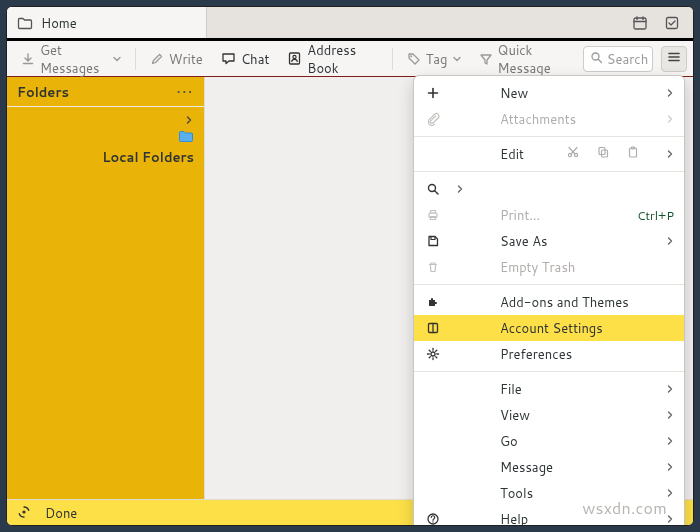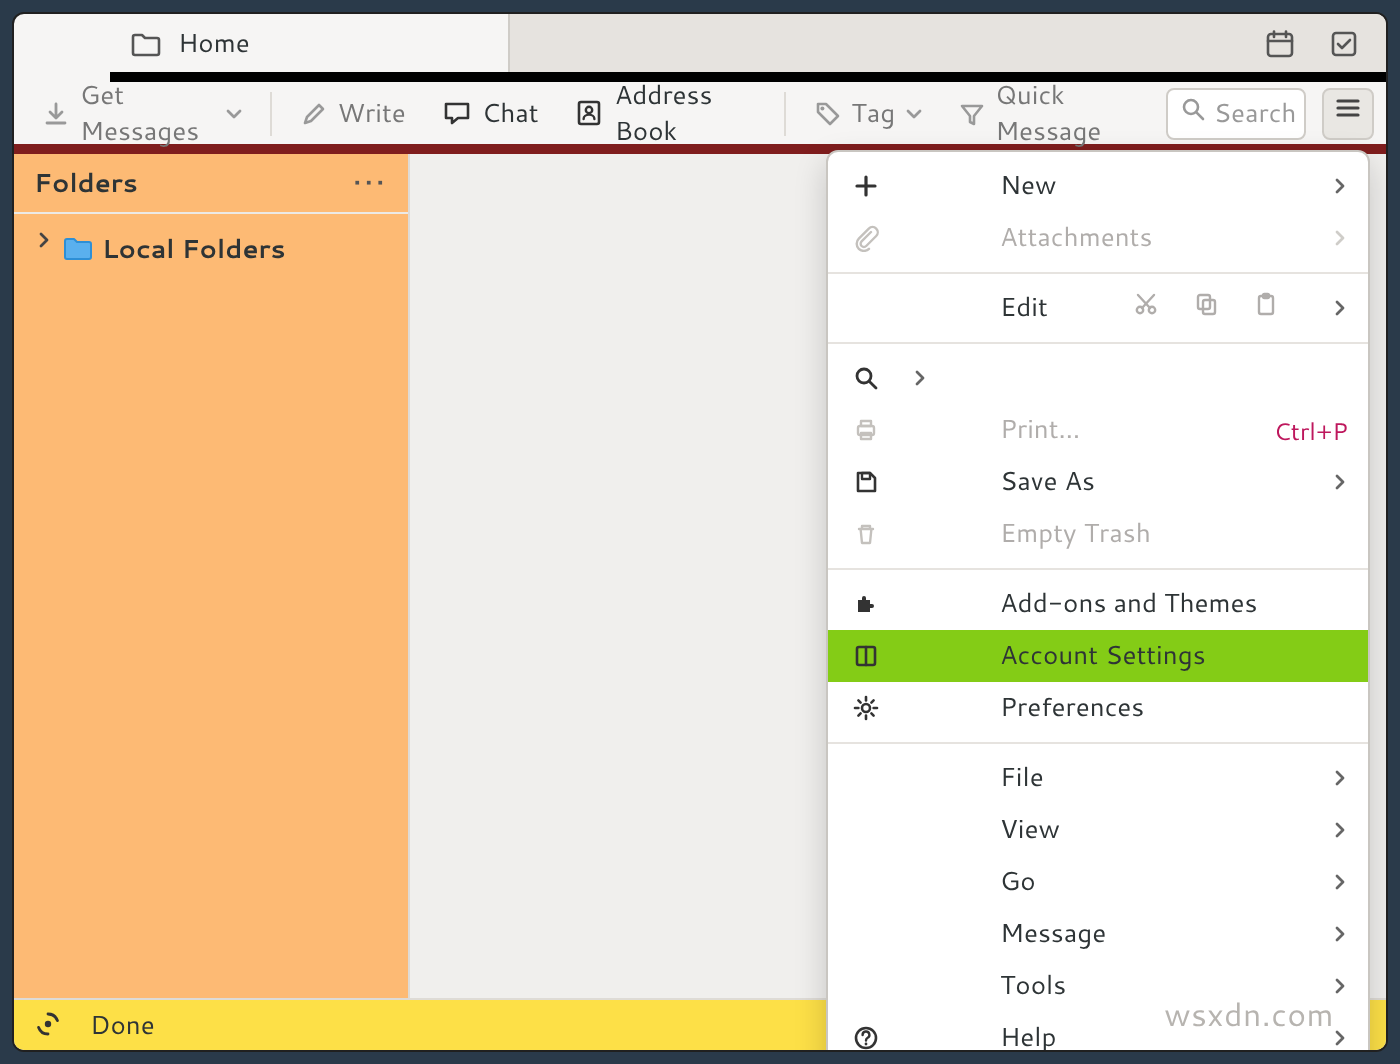--- a/index.html
+++ b/index.html
@@ -20,22 +20,21 @@
     display:flex; flex-direction:column;
     position: relative;
     overflow:hidden;
   }
   
   .tabstrip {
     height: 34px;
     display:flex;
     align-items:stretch;
     background:#e6e3df;
-    border-bottom:5px solid #000000;
-    margin-left:48px;
+    border-bottom:3px solid #000000;
   }
   .tab {
     width: 200px;
     background:#f6f5f4;
     border-right:1px solid #cfccc7;
     display:flex; align-items:center;
     padding: 0 10px;
     gap:8px;
   }
   .tab .icon { width:16px; height:16px; display:inline-flex; }
@@ -44,21 +43,21 @@
   .tabstrip-icons .tbtn {
     width:26px; height:24px; border-radius:4px;
     display:inline-flex; align-items:center; justify-content:center;
   }
   
   .toolbar {
     height: 36px;
     display:flex; align-items:center;
     padding: 0 6px;
     gap: 2px;
-    border-bottom:5px solid #7f1d1d;
+    border-bottom:1px solid #7f1d1d;
     color:#555;
   }
   .tbutton {
     display:inline-flex; align-items:center;
     gap:5px;
     padding: 4px 8px;
     border-radius:4px;
     color:#777;
   }
   .tbutton.dark { color:#2e3436; }
@@ -77,32 +76,32 @@
     border:1px solid #cfccc7; border-radius:4px;
     background:#e9e7e3;
     display:inline-flex; align-items:center; justify-content:center;
     margin-left:6px;
   }
   
   .body { flex:1; display:flex; min-height:0;}
   .sidebar {
     width: 198px;
     border-right:1px solid #dedbd6;
-    background:#fdba74;
+    background:#eab308;
     display:flex; flex-direction:column;
   }
   .panel-header {
     height:30px; display:flex; align-items:center; justify-content:space-between;
     padding: 0 10px;
     font-weight:600;
     border-bottom:1px solid #eceae6;
   }
   .kebab { letter-spacing:2px; font-weight:700; color:#555;}
   .tree { padding:6px 4px; }
-  .tree-row { display:flex; align-items:flex-start; gap:4px; padding:3px 6px; }
+  .tree-row { display:flex; align-items:flex-end; gap:4px; padding:3px 6px;flex-direction:column; }
   .tree-row .caret { width:10px; display:inline-flex; justify-content:center; color:#555;}
   .tree-row .ficon { width:16px; height:16px; }
   .tree-row .label { font-weight:600; }
   .content { flex:1; background:#f0efed; }
   
   .statusbar {
     height:26px; border-top:1px solid #dedbd6;
     display:flex; align-items:center; gap:12px;
     padding: 0 10px;
     color:#2e3436;
@@ -122,26 +121,26 @@
     padding: 4px 0 6px 0;
   }
   .menu-row {
     display:flex; align-items:center;
     height:26px;
     padding: 0 10px 0 10px;
     gap:10px;
     color:#2e3436;
   }
   .menu-row.disabled { color:#b0adab; }
-  .menu-row.hover { background:#84cc16; }
+  .menu-row.hover { background:#fde047; }
   .menu-row .micon { width:18px; display:inline-flex; justify-content:center; }
   .menu-row .mlabel { flex:1; white-space:nowrap;margin-left:48px; }
   .menu-row .maccel { color:#888; font-size:12px; }
   .menu-row .marrow { width:12px; color:#666; display:inline-flex; justify-content:flex-end;}
-  .menu-row.disabled .marrow, .menu-row.disabled .maccel { color:#be185d;}
+  .menu-row.disabled .marrow, .menu-row.disabled .maccel { color:#14532d;}
   .menu-sep { height:1px; background:#e6e3df; margin:4px 0; }
   .menu-edit-actions { display:flex; gap:8px; margin-left:auto; }
   .menu-edit-actions .ebtn { width:22px; height:20px; display:inline-flex; align-items:center; justify-content:center; color:#b0adab;}
   .watermark {
     position:absolute; right:26px; bottom:6px;
     font-size:16px; color:#b7b4b0; letter-spacing:0.2px;
     pointer-events:none;
   }
   svg { stroke-linecap:round; stroke-linejoin:round; }
 </style>

